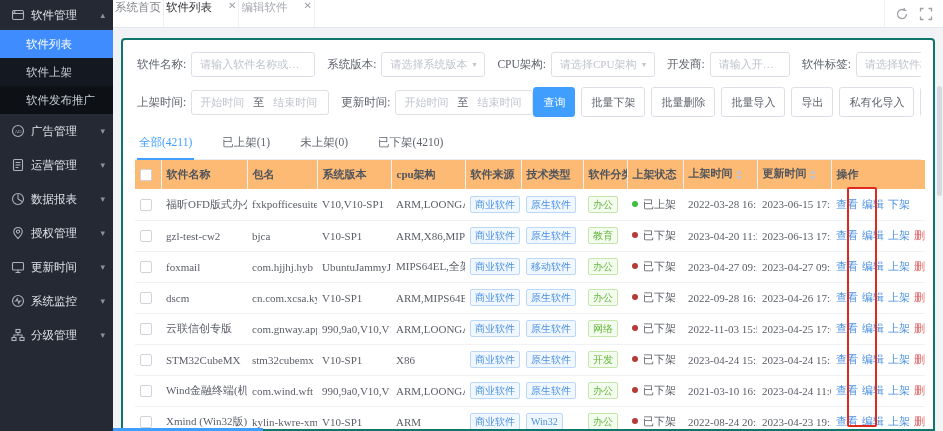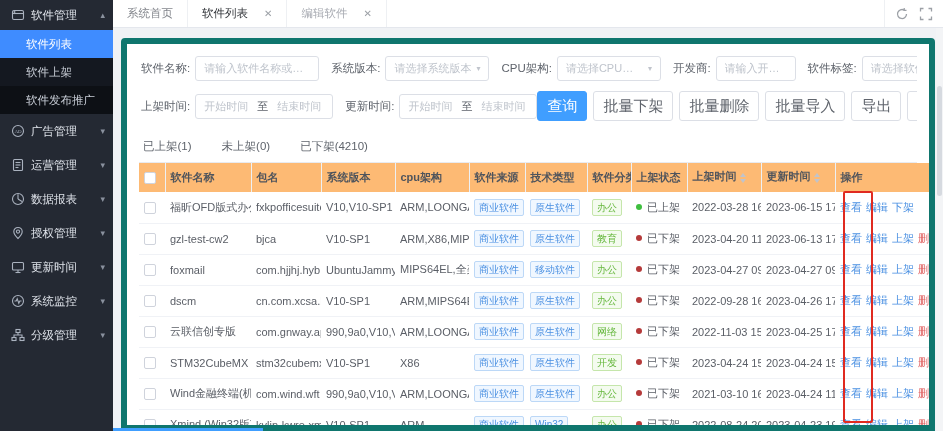--- a/index.html
+++ b/index.html
@@ -18,45 +18,45 @@
   .side-sub { height:28px; display:flex; align-items:center; padding-left:26px;
     color:#c8cdd6; cursor:pointer; font-size:11.5px; white-space:nowrap; }
   .side-sub.dark { background:#0d1015; }
   .side-sub.active { background:#3f8cff; color:#fff; }
   svg.ic { stroke:#aab2bf; fill:none; stroke-width:1.1; }
 
   
   .main { flex:1; display:flex; flex-direction:column; position:relative; min-width:0; }
 
   .tabbar { height:28px; background:#fff; border-bottom:1px solid #e4e7ed; display:flex; align-items:stretch; flex:none; }
-  .tab { display:flex; align-items:center; padding:0 14px; color:#84878d; border-right:1px solid #eef0f3; cursor:pointer; font-size:11.5px; white-space:nowrap; }
+  .tab { display:flex; padding:0 2px; color:#84878d; border-right:1px solid #eef0f3; cursor:pointer; font-size:11.5px; white-space:nowrap; }
   .tab.active { color:#2f3237; }
   .tab .x { margin-left:16px; font-size:10px; color:#9ca0a6; }
   .tab.dim { color:#a8abb2; }
   .tabbar-right { margin-left:auto; display:flex; align-items:center; padding:0 10px; border-left:1px solid #eef0f3; gap:10px; }
   .tool-ic { width:14px; height:14px; cursor:pointer; }
   .tool-ic svg { stroke:#9ca0a6; fill:none; stroke-width:1.3; }
 
   .content { flex:1; position:relative; overflow:hidden; }
   .card { position:absolute; left:8px; right:8px; top:10px; bottom:0; background:#fff;
-    border:6px solid #0f766e; border-radius:4px 4px 0 0; padding:12px 12px 18px; overflow:hidden; }
+    border:2px solid #0f766e; border-radius:4px 4px 0 0; padding:12px 12px 18px; overflow:hidden;font-family:Liberation Serif, serif; }
 
   
   .frow { display:flex; align-items:center; white-space:nowrap; overflow:hidden; }
   .frow + .frow { margin-top:10px; }
   .flabel { color:#5f646c; margin:0 5px 0 12px; font-size:11.5px; flex:none; }
   .flabel.first { margin-left:2px; }
   .inp { height:25px; border:1px solid #dcdfe6; border-radius:3px; background:#fff;
     display:flex; align-items:center; padding:0 8px; color:#bfc4cc; font-size:11px; flex:none; }
   .inp .ph { overflow:hidden; text-overflow:ellipsis; }
   .inp .dd { margin-left:auto; color:#c0c4cc; font-size:8px; padding-left:4px; }
   .daterange .sep { color:#5f646c; margin:0 9px; }
   .btns { margin-left:auto; display:flex; gap:6px; }
   .btn { height:30px; padding:0 9px; border:1px solid #dcdfe6; border-radius:3px; background:#fff;
-    color:#5f646c; font-size:15px; display:flex; align-items:center; cursor:pointer; flex:none; }
+    color:#5f646c; font-size:11px; display:flex; align-items:center; cursor:pointer; flex:none; }
   .btn.primary { background:#409eff; border-color:#409eff; color:#fff; }
 
   
   .stabs { display:flex; gap:26px; margin-top:12px; border-bottom:1px solid #e8ebf0; padding:0 2px; }
   .stab { padding:6px 2px 8px; color:#5f646c; cursor:pointer; font-size:11.5px; }
   .stab.active { color:#409eff; border-bottom:2px solid #409eff; margin-bottom:-1px; }
 
   
   table { border-collapse:collapse; table-layout:fixed; width:100%; margin-top:0; }
   th, td { text-align:left; padding:0 5px; white-space:nowrap; overflow:hidden; font-weight:normal; }
@@ -270,20 +270,21 @@
             <div class="btn">批量下架</div>
             <div class="btn">批量删除</div>
             <div class="btn">批量导入</div>
             <div class="btn">导出</div>
             <div class="btn">私有化导入</div>
             <div class="btn">私有化导出</div>
           </div>
         </div>
 
         <div class="stabs">
+          <div class="stab active">全部(4211)</div>
           <div class="stab">已上架(1)</div>
           <div class="stab">未上架(0)</div>
           <div class="stab">已下架(4210)</div>
         </div>
 
         <table>
           <colgroup>
             <col style="width:26px">
               <col style="width:86px">
               <col style="width:70px">

